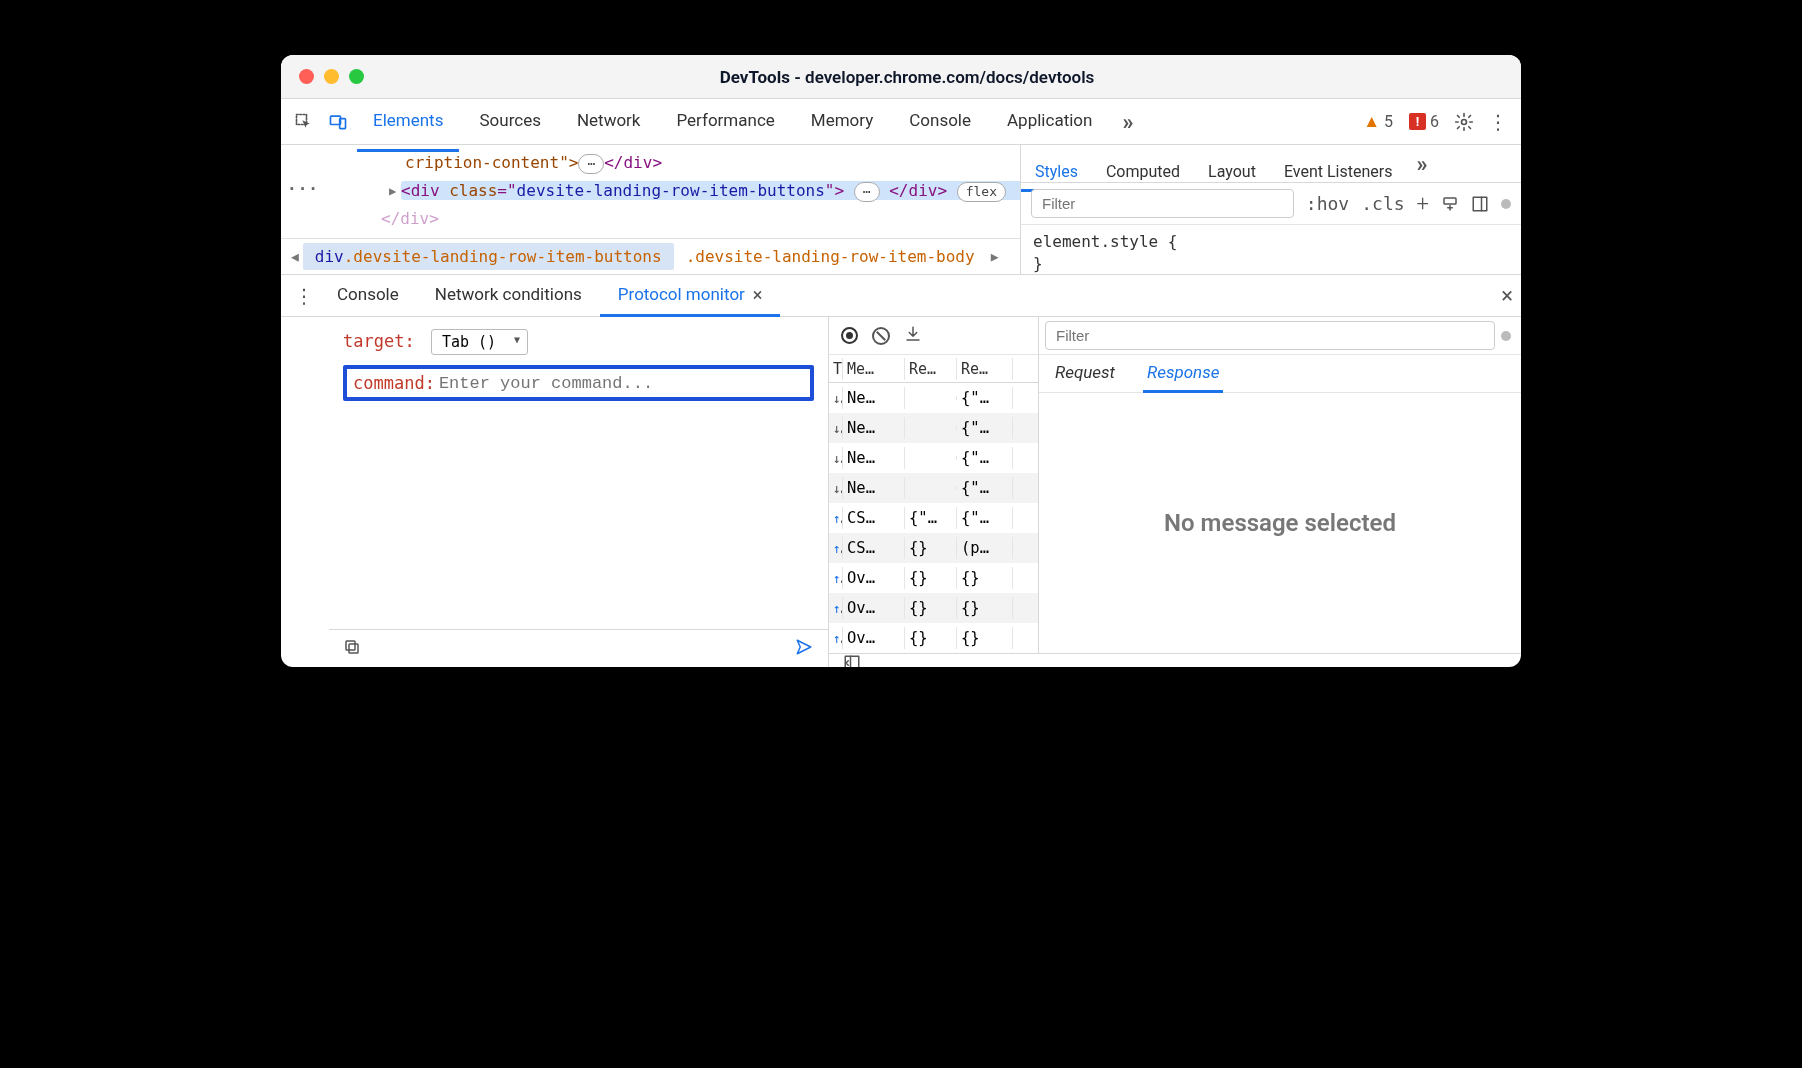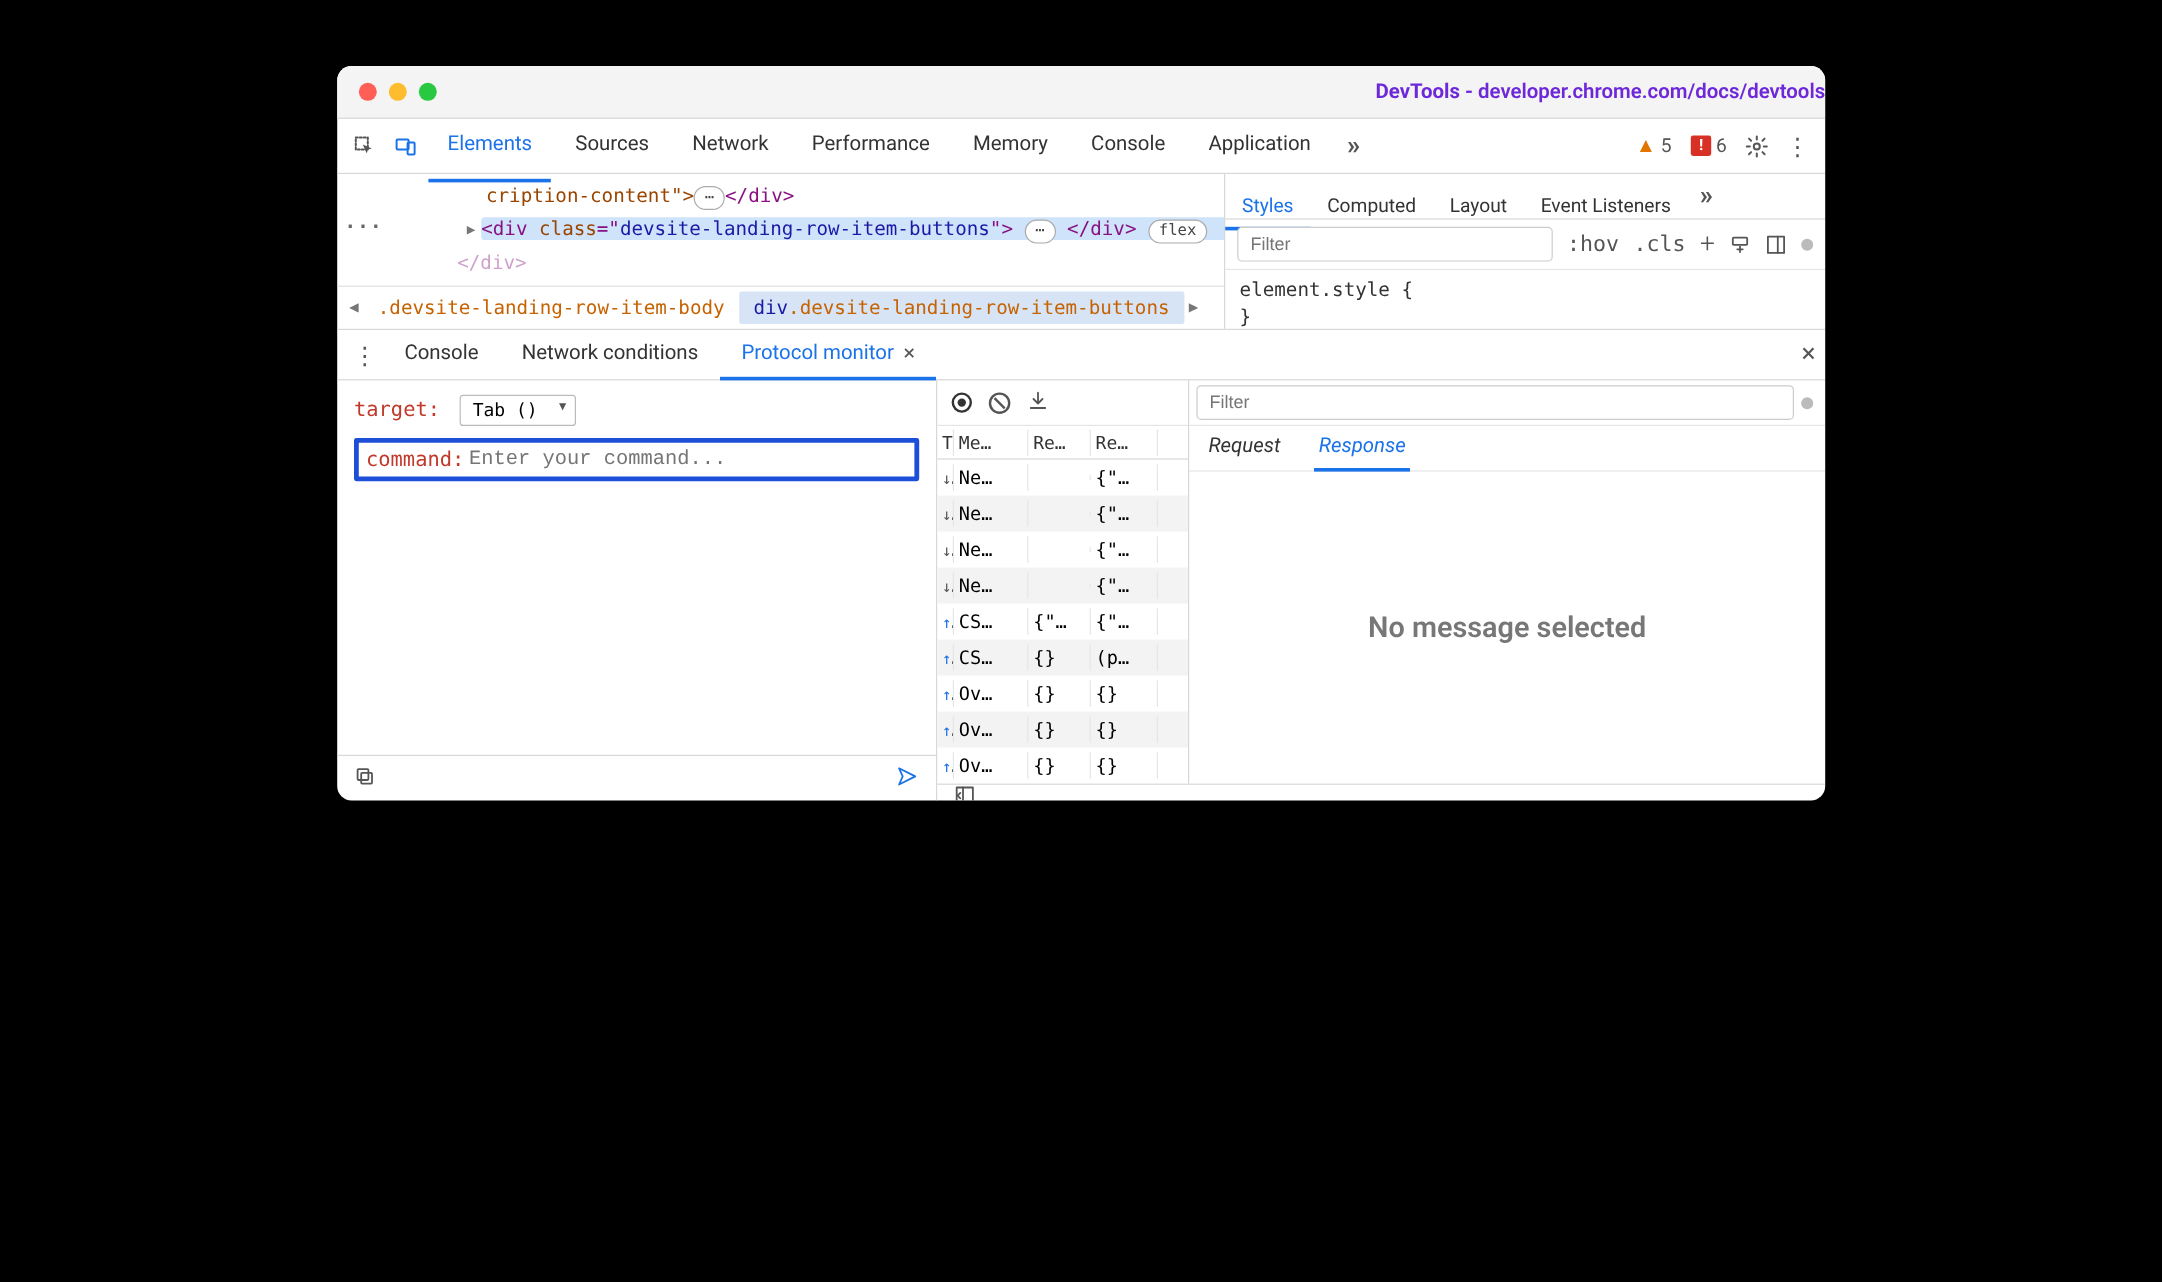--- a/index.html
+++ b/index.html
@@ -26,21 +26,21 @@
     border-bottom: 1px solid #d8d8d8;
     display: flex;
     align-items: center;
     position: relative;
   }
   .traffic { display: flex; gap: 10px; padding-left: 18px; }
   .traffic span { width: 15px; height: 15px; border-radius: 50%; display: block; }
   .tr-close { background: #ff5f57; }
   .tr-min { background: #febc2e; }
   .tr-max { background: #28c840; }
-  .title { position: absolute; left: 12px; right: 0; text-align: right; font-weight: 600; font-size: 17px; color: #6d28d9; pointer-events: none; }
+  .title { position: absolute; left: 12px; right: 0; text-align: center; font-weight: 600; font-size: 17px; color: #0f172a; pointer-events: none; }
   .title .bold { font-weight: 700; }
 
   .maintabs {
     display: flex;
     align-items: center;
     height: 46px;
     border-bottom: 1px solid #d8d8d8;
     padding: 0 8px;
     gap: 4px;
     font-size: 17px;
@@ -107,20 +107,21 @@
     padding: 0 8px;
     font-size: 17px;
   }
   .dtab { padding: 0 18px; height: 42px; display: flex; align-items: center; color: #333; cursor: pointer; border-bottom: 3px solid transparent; gap: 8px; }
   .dtab.active { color: #1a73e8; border-bottom-color: #1a73e8; }
   .closex { color: #555; font-size: 18px; cursor: pointer; }
 
   .drawer-body {
     display: flex;
     height: 350px;
+    margin-left: 48px;
   }
   .proto-left { width: 500px; border-right: 1px solid #d8d8d8; display: flex; flex-direction: column; }
   .proto-left-top { padding: 12px 14px 4px; font-family: ui-monospace, Menlo, monospace; font-size: 17px; }
   .tlabel { color: #c0392b; }
   .clabel { color: #c0392b; }
   .tselect { font-family: inherit; font-size: 15px; border: 1px solid #bbb; border-radius: 3px; padding: 3px 30px 3px 10px; margin-left: 6px; background: #fff; appearance: none; position: relative; }
   .tselect-wrap { position: relative; display: inline-block; }
   .tselect-wrap::after { content: "▼"; position: absolute; right: 8px; top: 5px; font-size: 10px; color: #555; pointer-events: none; }
   .cmdrow { display: flex; align-items: center; gap: 4px; margin-top: 10px; border: 4px solid #1d4ed8; padding: 4px 6px; border-radius: 2px; }
   .cmdrow input { border: none; outline: none; font-family: Liberation Mono, monospace; font-size: 17px; flex: 1; color: #888; }
@@ -231,22 +232,22 @@
             <span class="bubble">flex</span>
             &nbsp;
           </span>
         </div>
         <div class="line" style="padding-left:70px;">
           <span class="tag" style="opacity:.4;">&lt;/div&gt;</span>
         </div>
       </div>
       <div class="crumbs">
         <span class="crumb-arrow">◀</span>
+        <span class="crumb active"><span class="tagpfx">div</span><span>.devsite-landing-row-item-buttons</span></span>
         <span class="crumb"><span>.</span><span>devsite-landing-row-item-body</span></span>
-        <span class="crumb active"><span class="tagpfx">div</span><span>.devsite-landing-row-item-buttons</span></span>
         <span class="crumb-arrow">▶</span>
       </div>
     </div>
 
     <div class="styles-col">
       <div class="styles-tabs">
         <span class="stab active">Styles</span>
         <span class="stab">Computed</span>
         <span class="stab">Layout</span>
         <span class="stab">Event Listeners</span>

